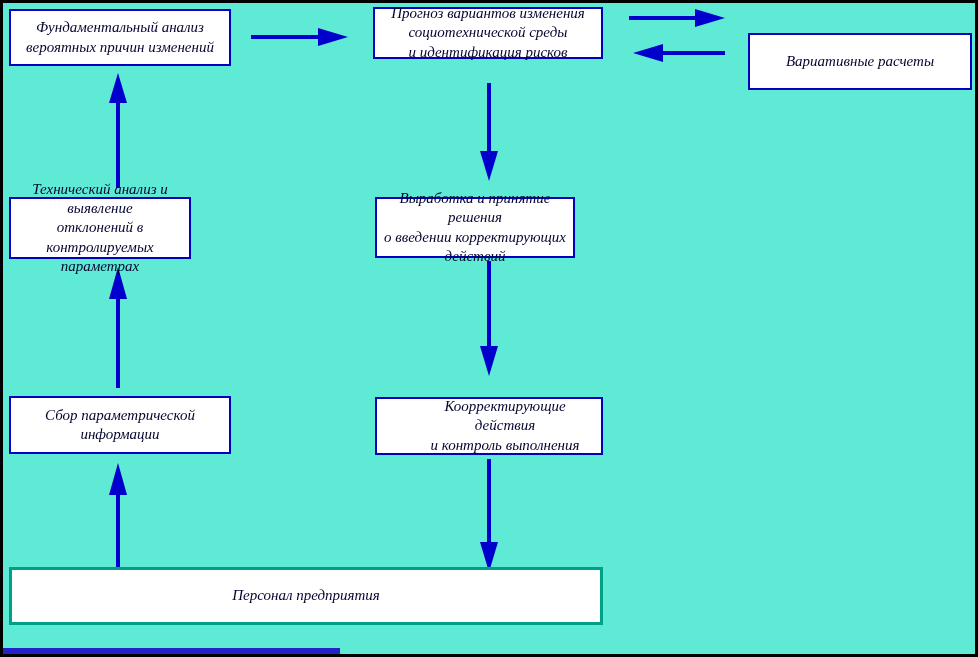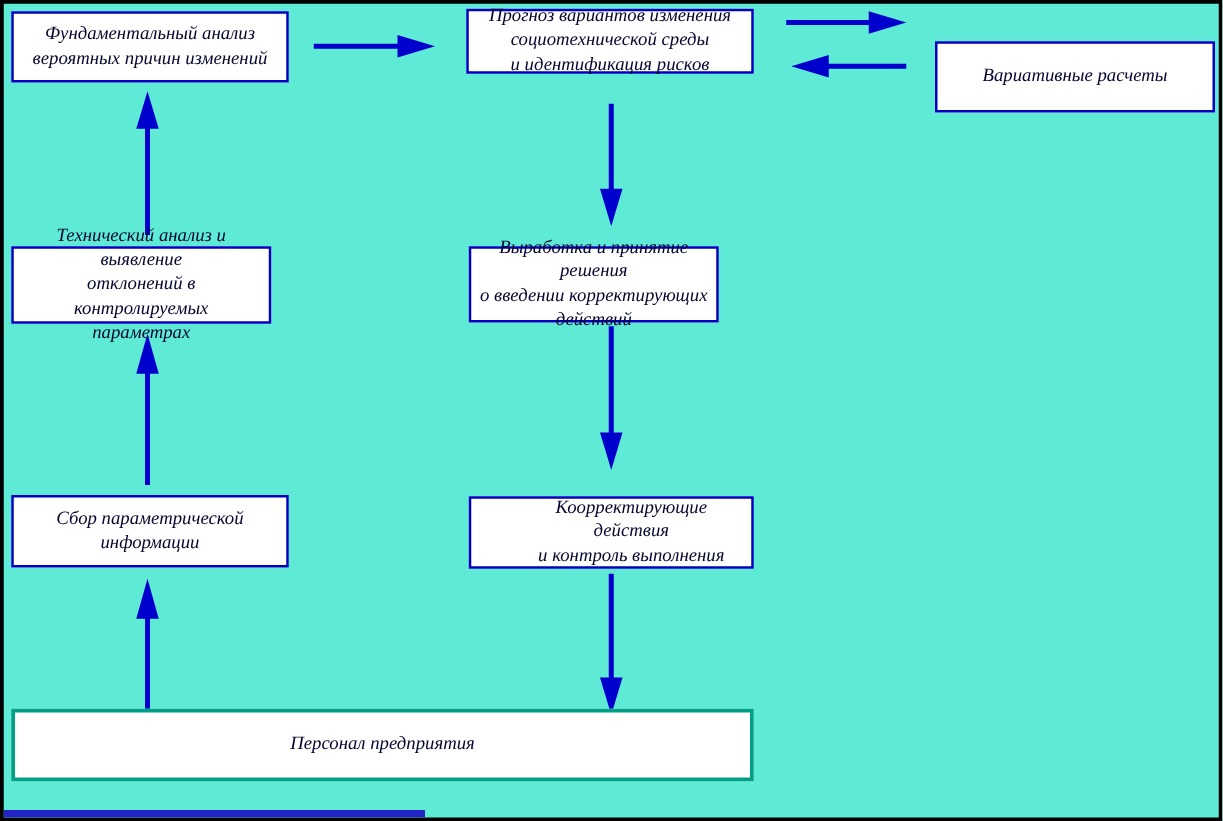--- a/index.html
+++ b/index.html
@@ -30,21 +30,21 @@
     color:#050530;
     z-index:2;
     padding:2px 4px;
   }
   .node.personnel{
     border:3px solid #00a086;
   }
   .n-fundamental{left:6px;top:6px;width:222px;height:57px;}
   .n-forecast{left:370px;top:4px;width:230px;height:52px;}
   .n-variative{left:745px;top:6px;width:224px;height:57px;margin-top:24px;}
-  .n-technical{left:6px;top:194px;width:208px;height:62px;}
+  .n-technical{left:6px;top:194px;width:182px;height:62px;}
   .n-decision{left:372px;top:194px;width:200px;height:61px;}
   .n-collection{left:6px;top:393px;width:222px;height:58px;}
   .n-corrective{left:372px;top:394px;width:228px;height:58px;padding-left:36px;}
   .n-personnel{left:6px;top:564px;width:594px;height:58px;}
   .bottom-strip{
     position:absolute;left:0px;bottom:0px;width:337px;height:6px;
     background:#2323c8;z-index:3;
   }
   .arrow-stem{stroke:#0000cc;stroke-width:4;}
   .arrow-head{fill:#0000cc;stroke:none;}

